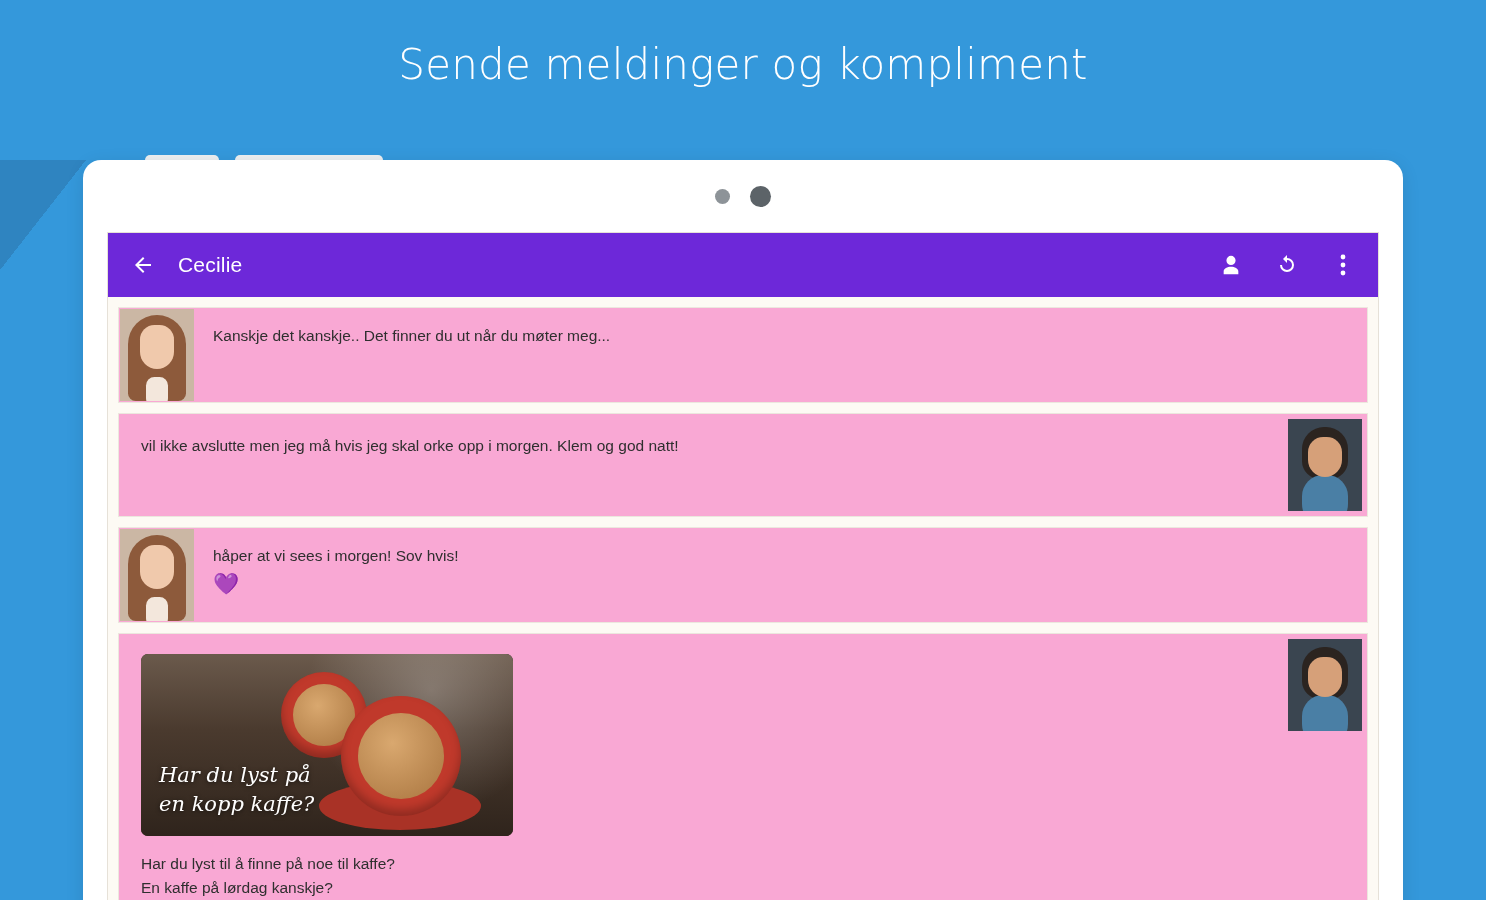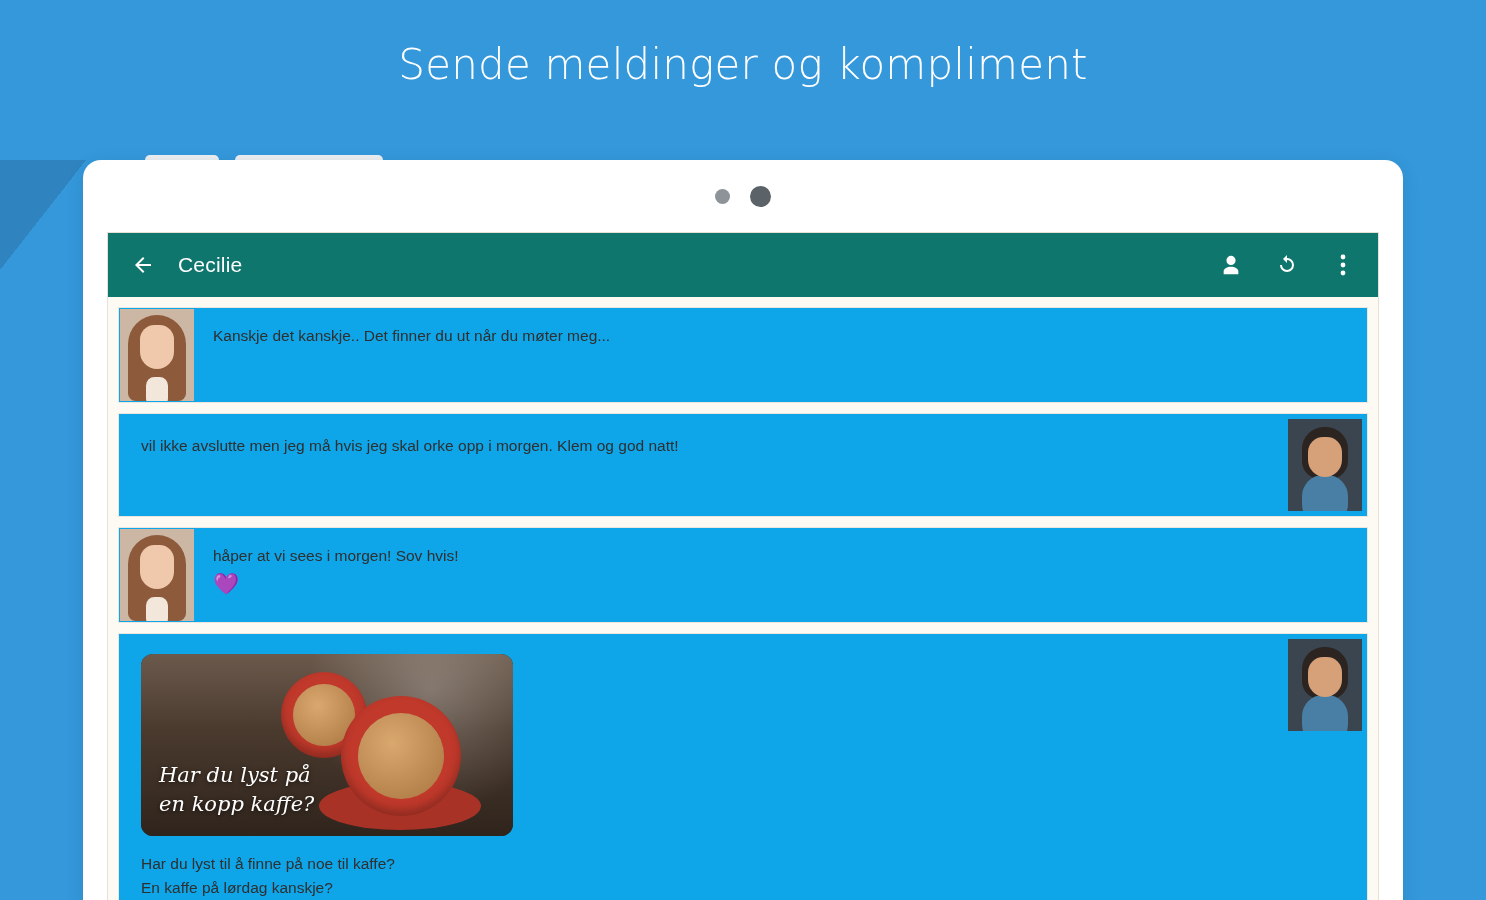--- a/index.html
+++ b/index.html
@@ -87,21 +87,21 @@
     margin: 0 24px;
     border: 1px solid #e6e1d8;
     border-bottom: none;
     background: #fdfaf4;
     height: calc(100% - 72px);
     overflow: hidden;
   }
 
   .appbar {
     height: 64px;
-    background: #0f766e;
+    background: #6d28d9;
     display: flex;
     align-items: center;
     padding: 0 22px;
     color: #ffffff;
   }
   .back-arrow {
     width: 26px; height: 26px;
     display: flex; align-items: center; justify-content: center;
     cursor: pointer;
   }
@@ -124,21 +124,21 @@
   }
 
   
   .messages {
     padding: 10px 10px 0 10px;
     background: #fdfaf4;
     height: calc(100% - 64px);
     overflow: hidden;
   }
   .msg {
-    background: #0ea5e9;
+    background: #f9a8d4;
     border: 1px solid #ece7de;
     margin-bottom: 10px;
     display: flex;
     align-items: flex-start;
     min-height: 96px;
     position: relative;
   }
   .msg.incoming { padding: 0; }
   .msg.outgoing { padding: 4px; justify-content: flex-end; }
 
@@ -203,21 +203,21 @@
   .photo-msg {
     padding: 16px 18px 0 18px;
     flex: 1;
   }
   .photo {
     width: 372px;
     height: 182px;
     position: relative;
     overflow: hidden;
     background: #2c2119;
-    border-radius: 12px;
+    border-radius: 7px;
   }
   .photo-bg {
     position: absolute; inset: 0;
     background:
       radial-gradient(circle at 78% 20%, rgba(255,255,255,0.25), rgba(255,255,255,0) 38%),
       linear-gradient(to bottom, #6b5a4c 0%, #4a3a2e 42%, #2f241c 100%);
   }
   .cup {
     position: absolute;
     border-radius: 50%;

